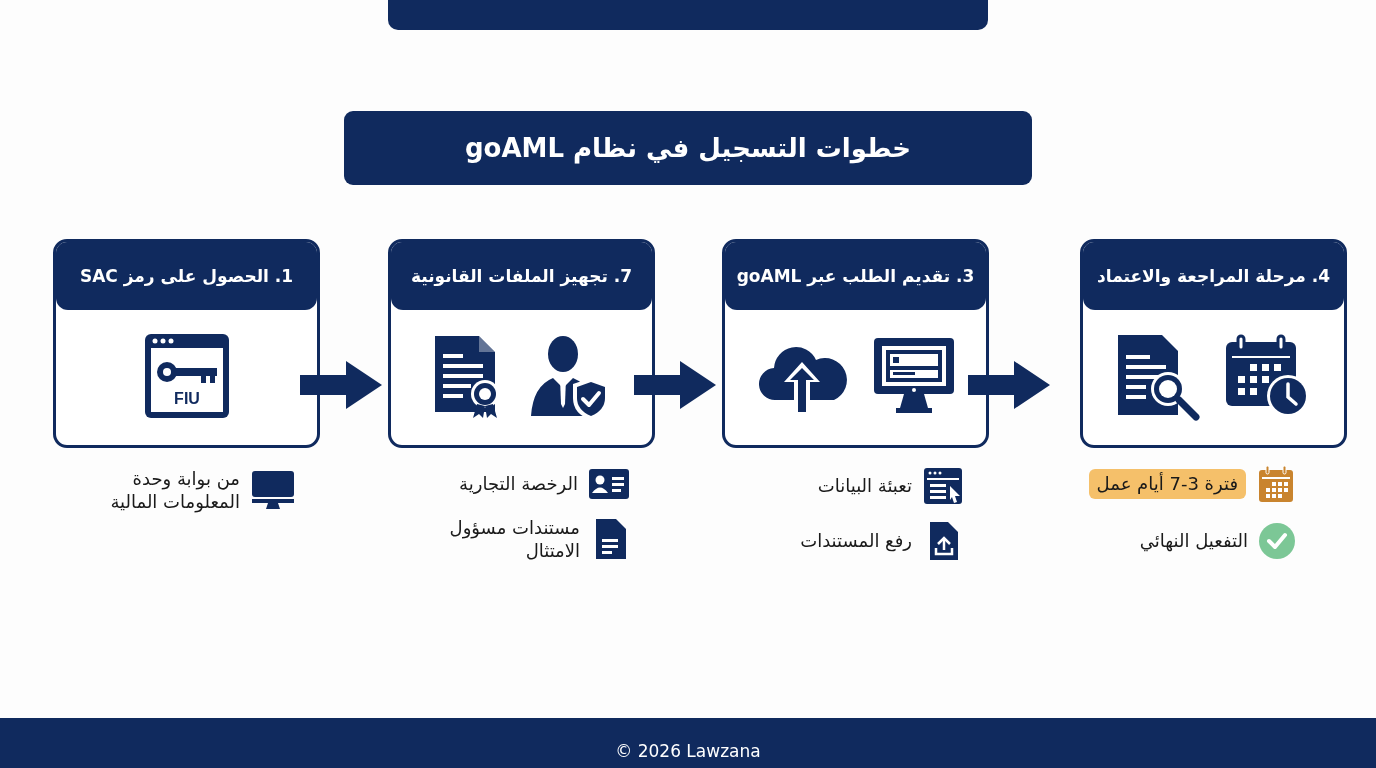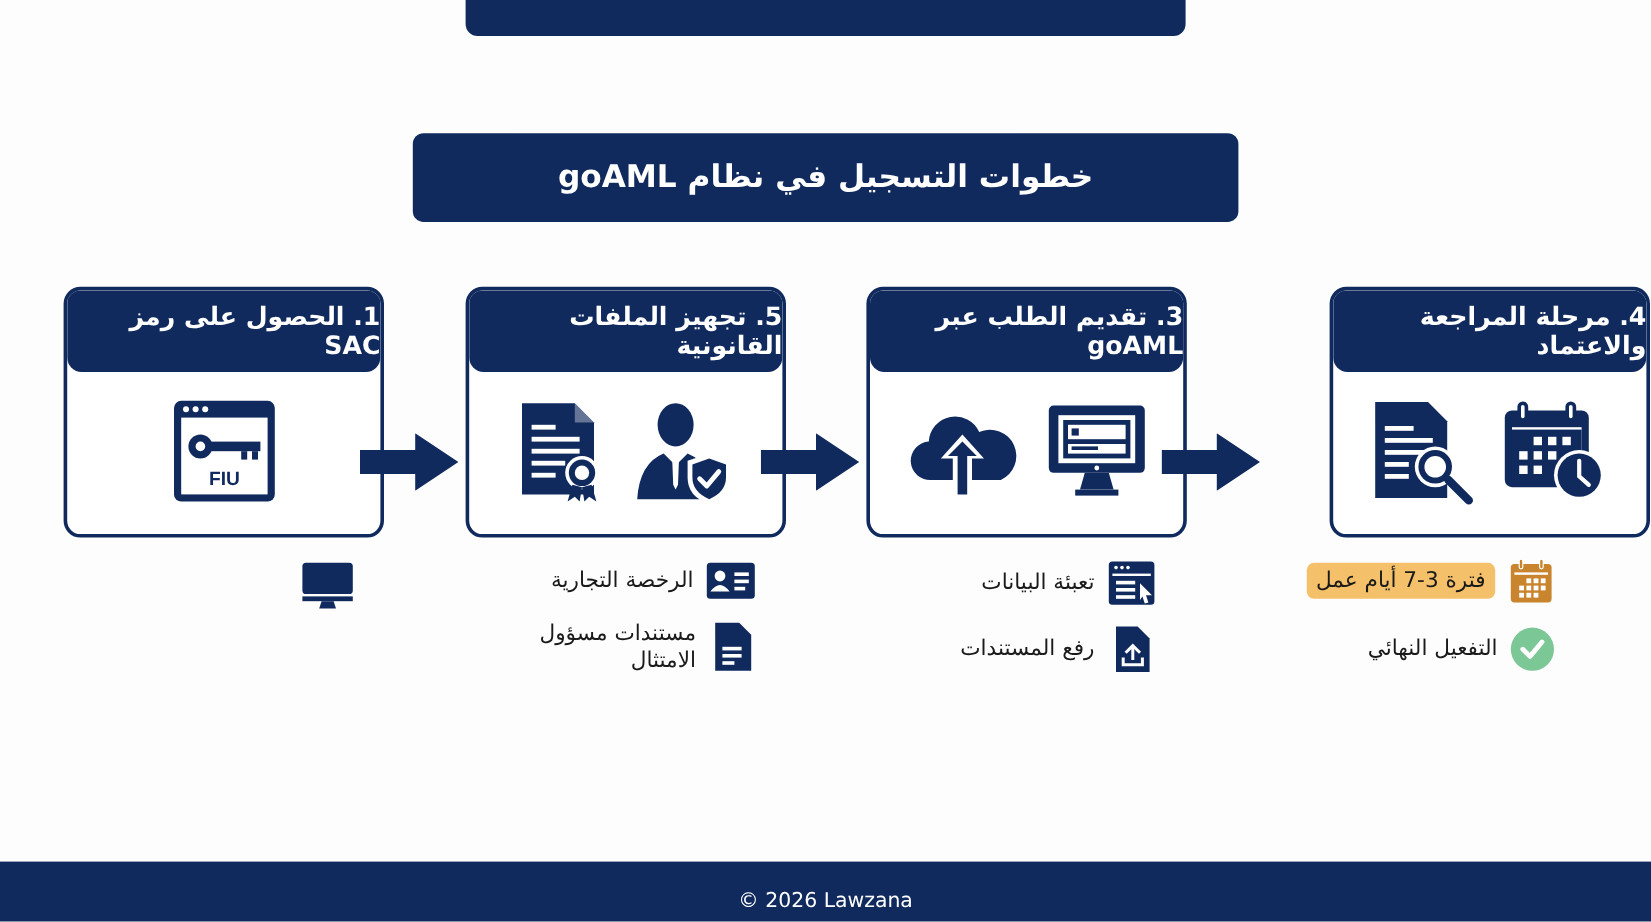--- a/index.html
+++ b/index.html
@@ -22,21 +22,21 @@
     direction: rtl;
   }
   .card {
     position: absolute; top: 239px; width: 267px; height: 209px;
     border: 3px solid #102a5e; border-radius: 14px; background: #fff;
     overflow: hidden;
   }
   .card-header {
     height: 68px; background: #102a5e; color: #fff;
     display: flex; align-items: center; justify-content: center;
-    font-weight: bold; font-size: 21px; direction: rtl;
+    font-weight: bold; font-size: 17px; direction: rtl;
     border-radius: 0 0 12px 12px;
   }
   .card-body {
     height: 135px; display: flex; align-items: center; justify-content: center; gap: 22px;
   }
   .arrow {
     position: absolute; top: 361px; width: 82px; height: 48px;
   }
   .sub {
     position: absolute; direction: rtl;
@@ -80,21 +80,21 @@
       </svg>
     </span>
   </div>
 </div>
 
 <svg class="arrow" style="left:300px" viewBox="0 0 82 48">
   <polygon points="0,14 46,14 46,0 82,24 46,48 46,34 0,34" fill="#102a5e"></polygon>
 </svg>
 
 <div class="card" style="left:388px">
-  <div class="card-header">5. تجهيز الملفات القانونية</div>
+  <div class="card-header">7. تجهيز الملفات القانونية</div>
   <div class="card-body">
     <span>
       <svg width="72" height="88" viewBox="0 0 72 88">
         <path d="M2 4 h44 l16 16 v60 h-60z" fill="#102a5e"></path>
         <path d="M46 4 v16 h16z" fill="#fff" opacity="0.35"></path>
         <rect x="10" y="22" width="20" height="4" fill="#fff"></rect>
         <rect x="10" y="32" width="40" height="4" fill="#fff"></rect>
         <rect x="10" y="42" width="40" height="4" fill="#fff"></rect>
         <rect x="10" y="52" width="28" height="4" fill="#fff"></rect>
         <rect x="10" y="62" width="20" height="4" fill="#fff"></rect>
@@ -146,21 +146,21 @@
         <rect x="24" y="72" width="36" height="5" fill="#102a5e"></rect>
       </svg>
     </span>
   </div>
 </div>
 
 <svg class="arrow" style="left:968px" viewBox="0 0 82 48">
   <polygon points="0,14 46,14 46,0 82,24 46,48 46,34 0,34" fill="#102a5e"></polygon>
 </svg>
 
-<div class="card" style="left:1108px">
+<div class="card" style="left:1080px">
   <div class="card-header">4. مرحلة المراجعة والاعتماد</div>
   <div class="card-body">
     <span>
       <svg width="86" height="90" viewBox="0 0 86 90">
         <path d="M2 4 h44 l16 16 v64 h-60z" fill="#102a5e"></path>
         <rect x="10" y="24" width="24" height="4" fill="#fff"></rect>
         <rect x="10" y="34" width="40" height="4" fill="#fff"></rect>
         <rect x="10" y="44" width="40" height="4" fill="#fff"></rect>
         <rect x="10" y="54" width="20" height="4" fill="#fff"></rect>
         <rect x="10" y="64" width="20" height="4" fill="#fff"></rect>
@@ -196,20 +196,21 @@
 </div>
 
 <div class="sub" style="right:1080px; top:467px;">
   <span class="ic">
     <svg width="46" height="42" viewBox="0 0 46 42">
       <rect x="2" y="2" width="42" height="26" rx="3" fill="#102a5e"></rect>
       <rect x="2" y="30" width="42" height="4" fill="#102a5e"></rect>
       <polygon points="18,34 28,34 30,40 16,40" fill="#102a5e"></polygon>
     </svg>
   </span>
+  <span style="max-width:160px;">من بوابة وحدة المعلومات المالية</span>
 </div>
 
 <div class="sub" style="right:746px; top:468px;margin-left:38px;">
   <span class="ic">
     <svg width="42" height="32" viewBox="0 0 42 32">
       <rect x="1" y="1" width="40" height="30" rx="3" fill="#102a5e"></rect>
       <circle cx="12" cy="12" r="4.5" fill="#fff"></circle>
       <path d="M4 25 q8 -11 16 0z" fill="#fff"></path>
       <rect x="24" y="9" width="12" height="3" fill="#fff"></rect>
       <rect x="24" y="15" width="12" height="3" fill="#fff"></rect>

